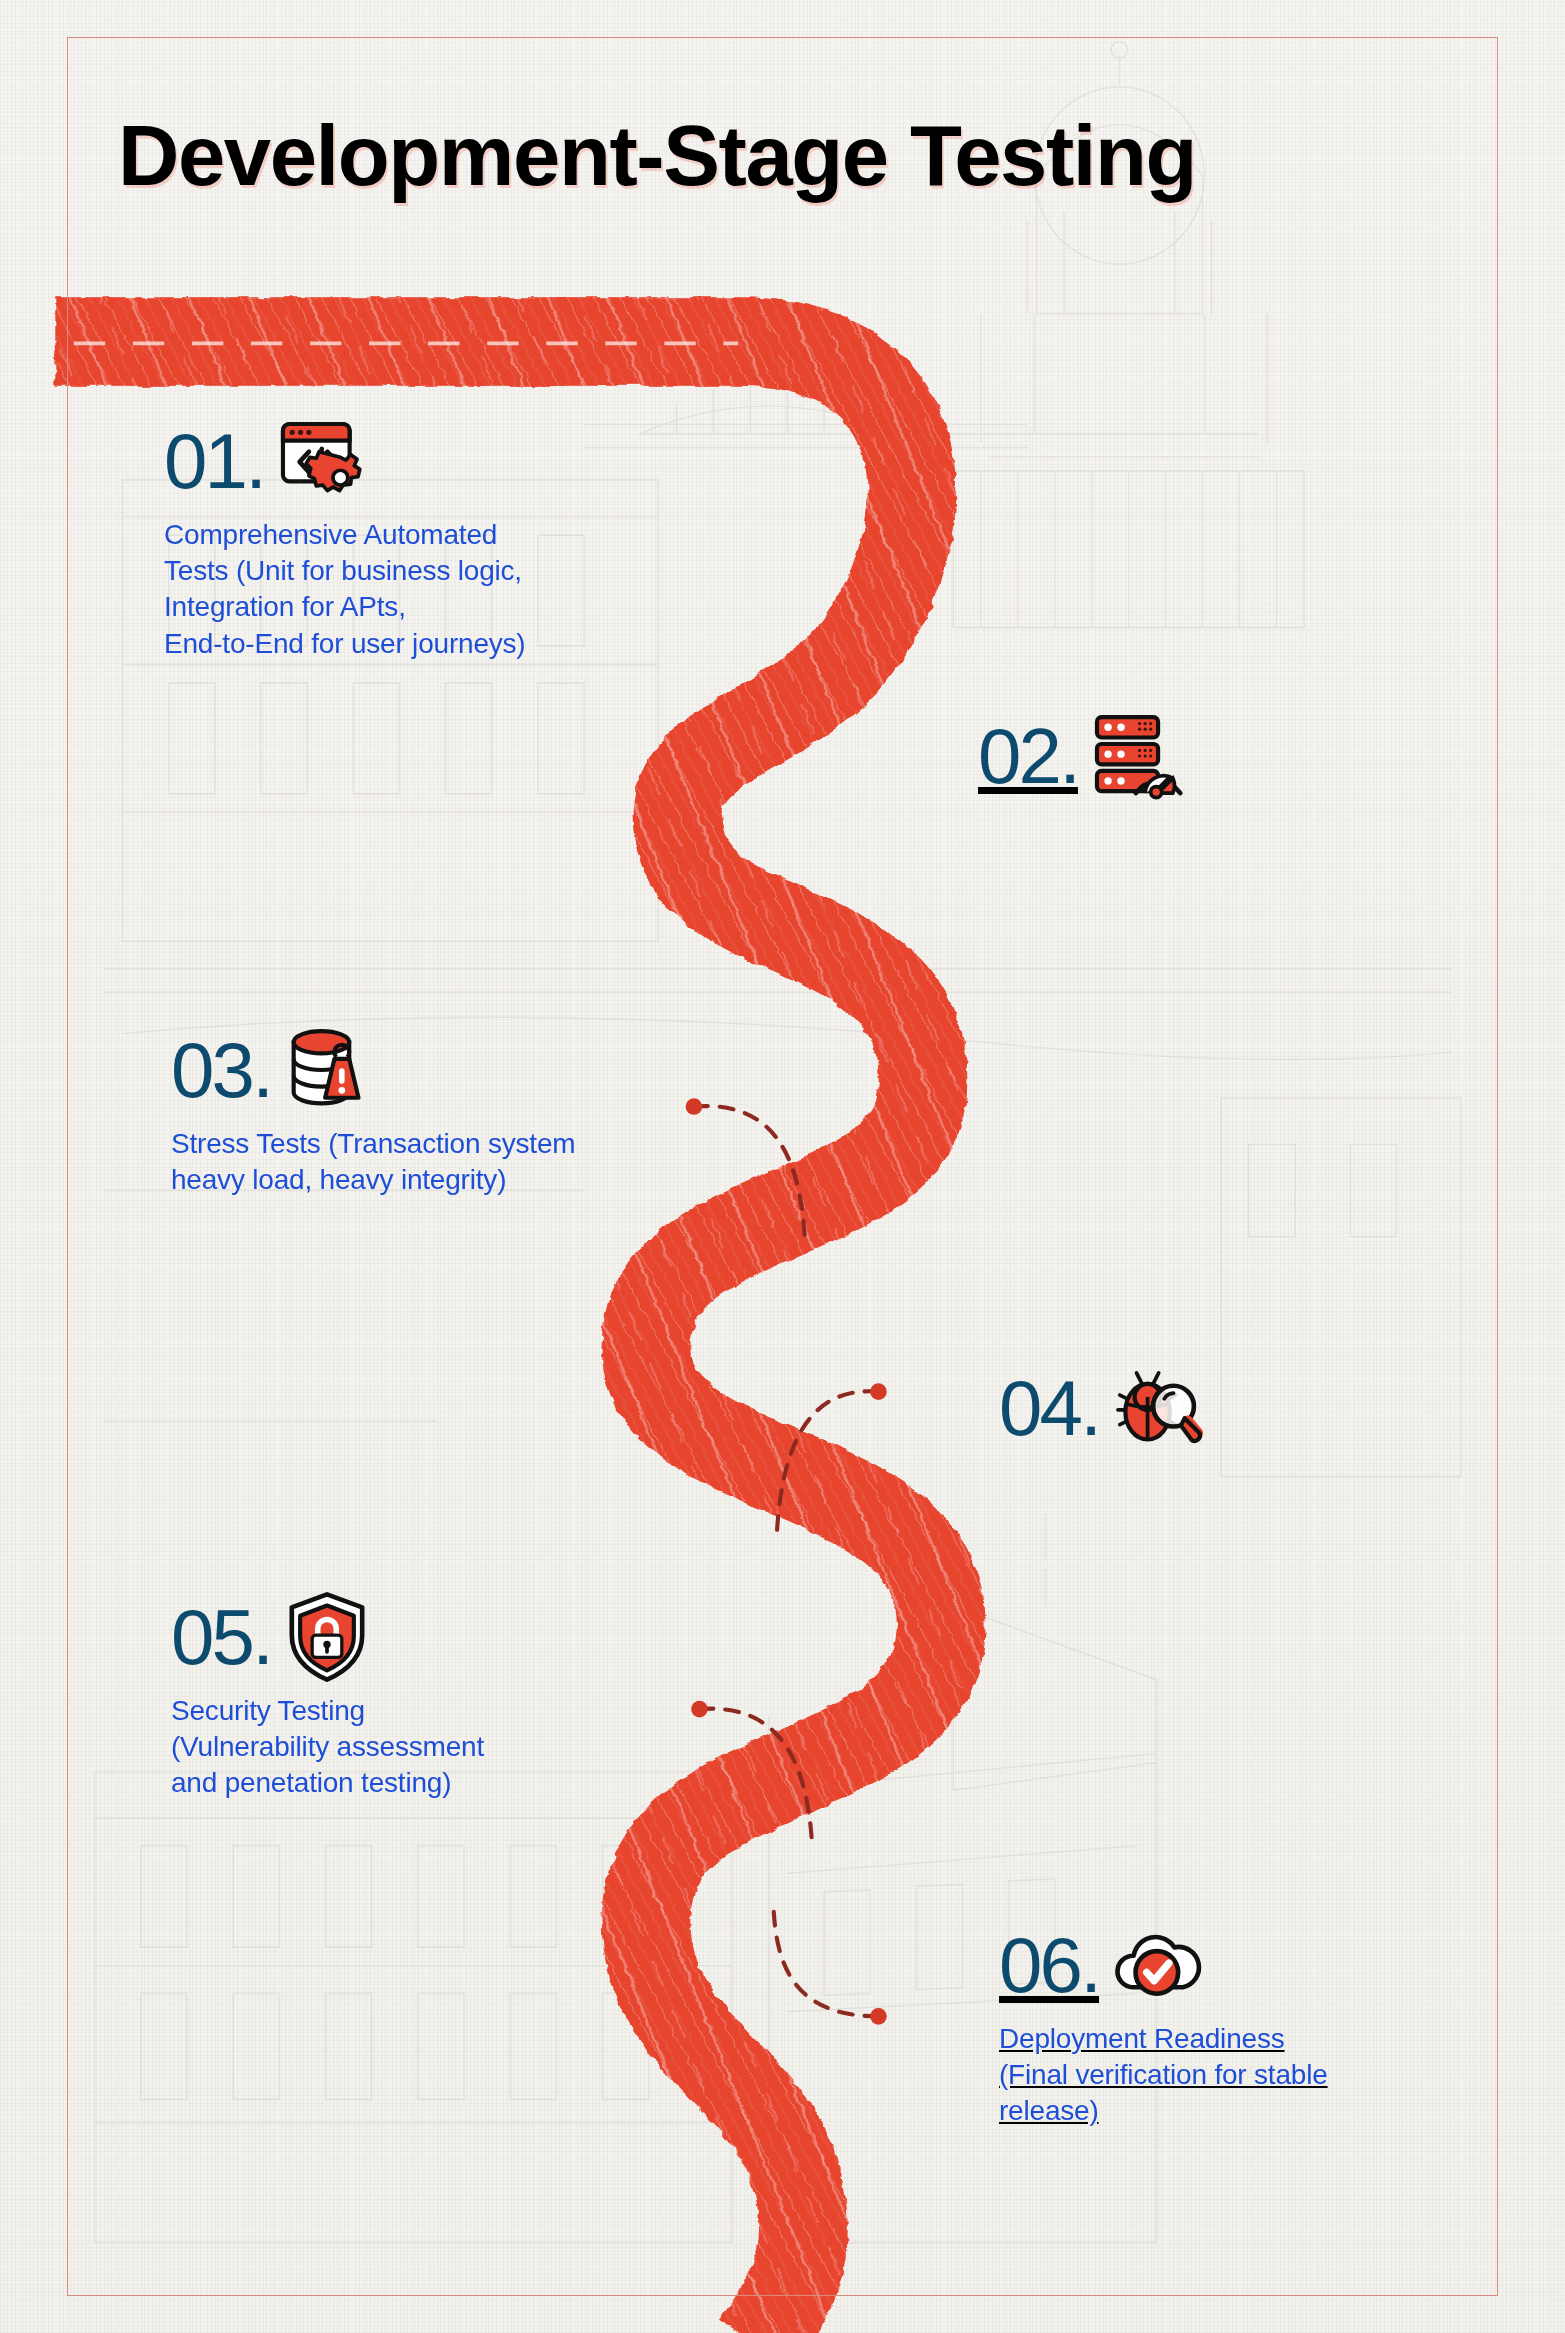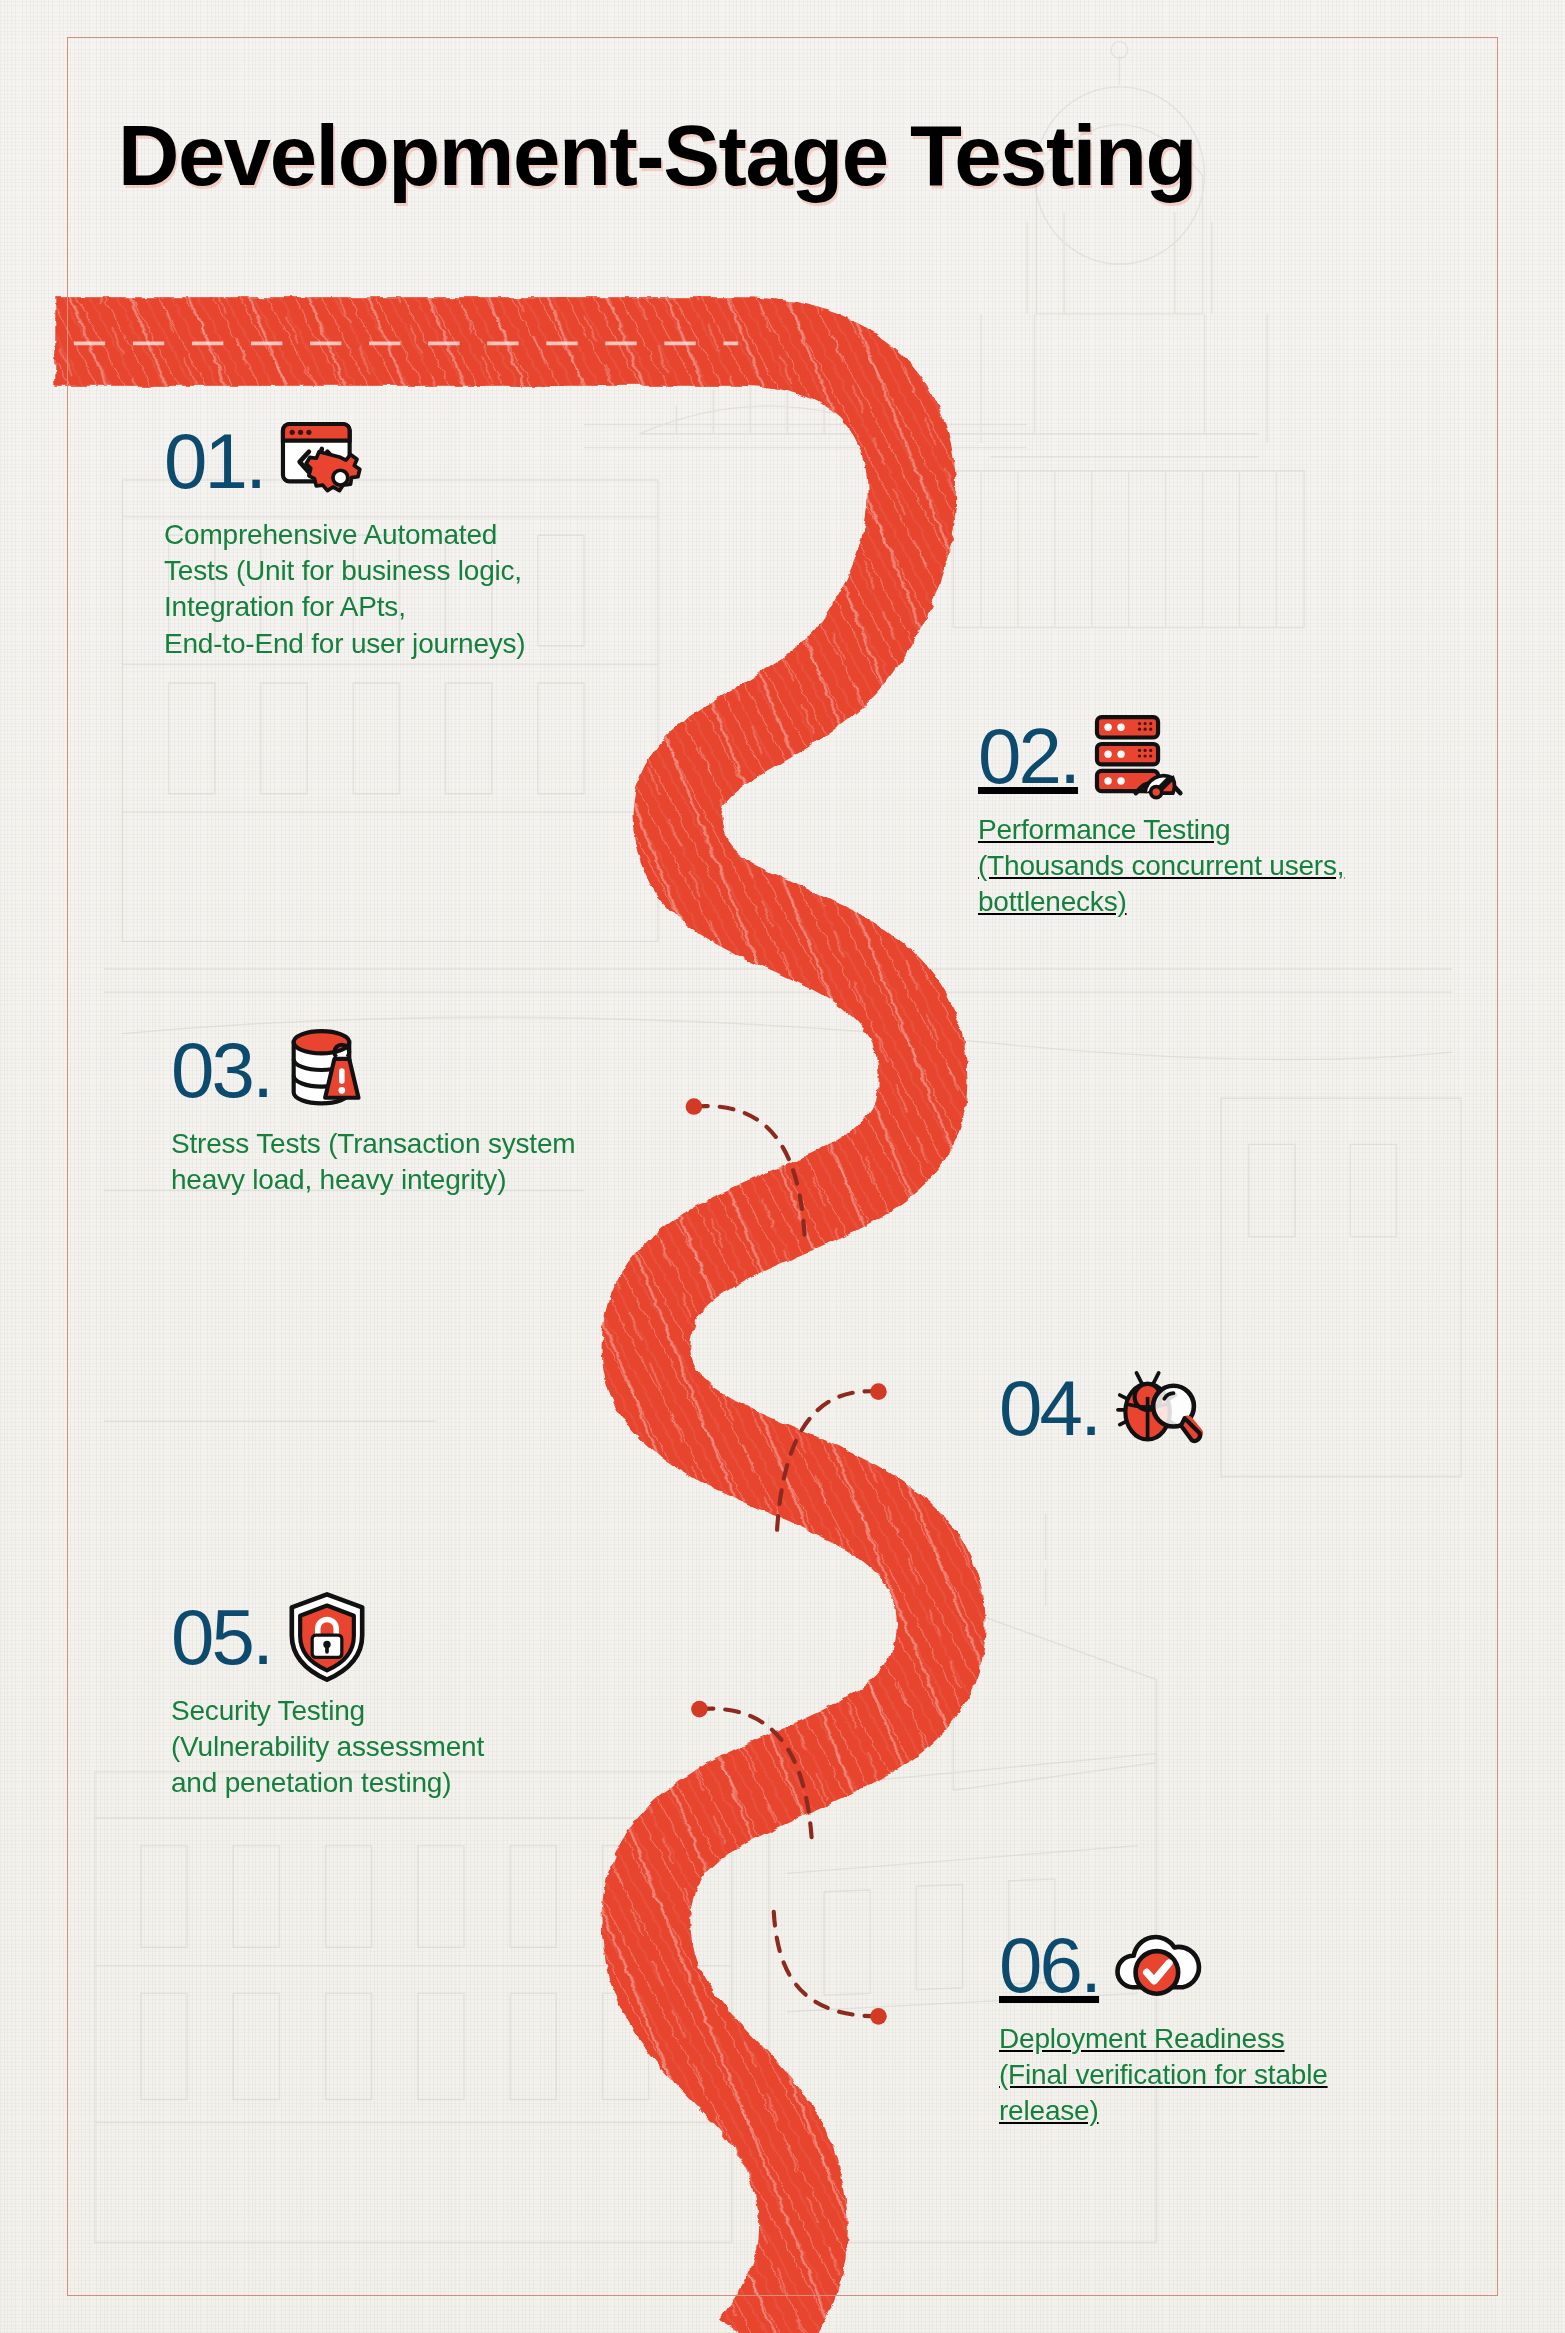--- a/index.html
+++ b/index.html
@@ -75,21 +75,21 @@
     color:#0c4a6e;
     letter-spacing:-2.8px;
     line-height:1;
     font-family:"Liberation Sans", sans-serif;
   }
   .step-icon { width:100px; height:100px; flex:0 0 100px; }
   .step-body {
     margin-top:5.5px;
     font-size:28px;
     line-height:1.30;
-    color:#15803d;
+    color:#1d4ed8;
     letter-spacing:-0.2px;
     white-space:pre-line;
   }
 
   
   #step-1 { left:164px; top:411px;  width:517px; }
   #step-2 { left:978px; top:706px;  width:526px;text-decoration:underline; }
   #step-3 { left:171px; top:1020px; width:535px; }
   #step-4 { left:999px; top:1358px; width:535px; }
   #step-5 { left:171px; top:1587px; width:517px; }
@@ -293,23 +293,20 @@
             <circle cx="72" cy="54" r="1.7"></circle>
         </g>
         <path d="M56 94 A30 30 0 0 1 104 94" fill="none" stroke="#111" stroke-width="5" stroke-linecap="round"></path>
         <path d="M66 94 A20 20 0 0 1 96 78" fill="#fff" stroke="#111" stroke-width="4"></path>
         <path d="M96 78 A20 20 0 0 1 96 94 L80 94 Z" fill="#e8442f" stroke="#111" stroke-width="4"></path>
         <path d="M92 78 L78 92" stroke="#111" stroke-width="5" stroke-linecap="round"></path>
         <circle cx="78" cy="93" r="6" fill="#e8442f" stroke="#111" stroke-width="4"></circle>
       </svg>
     </span>
   </div>
-  <div class="step-body">Performance Testing
-(Thousands concurrent users,
-bottlenecks)</div>
 </div>
 
 <div class="step" id="step-3">
   <div class="step-head">
     <span class="step-num">03.</span>
     <span class="step-icon">
       <svg viewBox="0 0 108 108">
         <path d="M18 24 v54 c0 7 14 12 30 12 s30-5 30-12 V24z" fill="#fff" stroke="#111" stroke-width="4.5"></path>
         <ellipse cx="48" cy="24" rx="30" ry="12" fill="#e8442f" stroke="#111" stroke-width="4.5"></ellipse>
         <path d="M18 42 c0 7 14 12 30 12 s30-5 30-12" fill="none" stroke="#111" stroke-width="4.5"></path>

